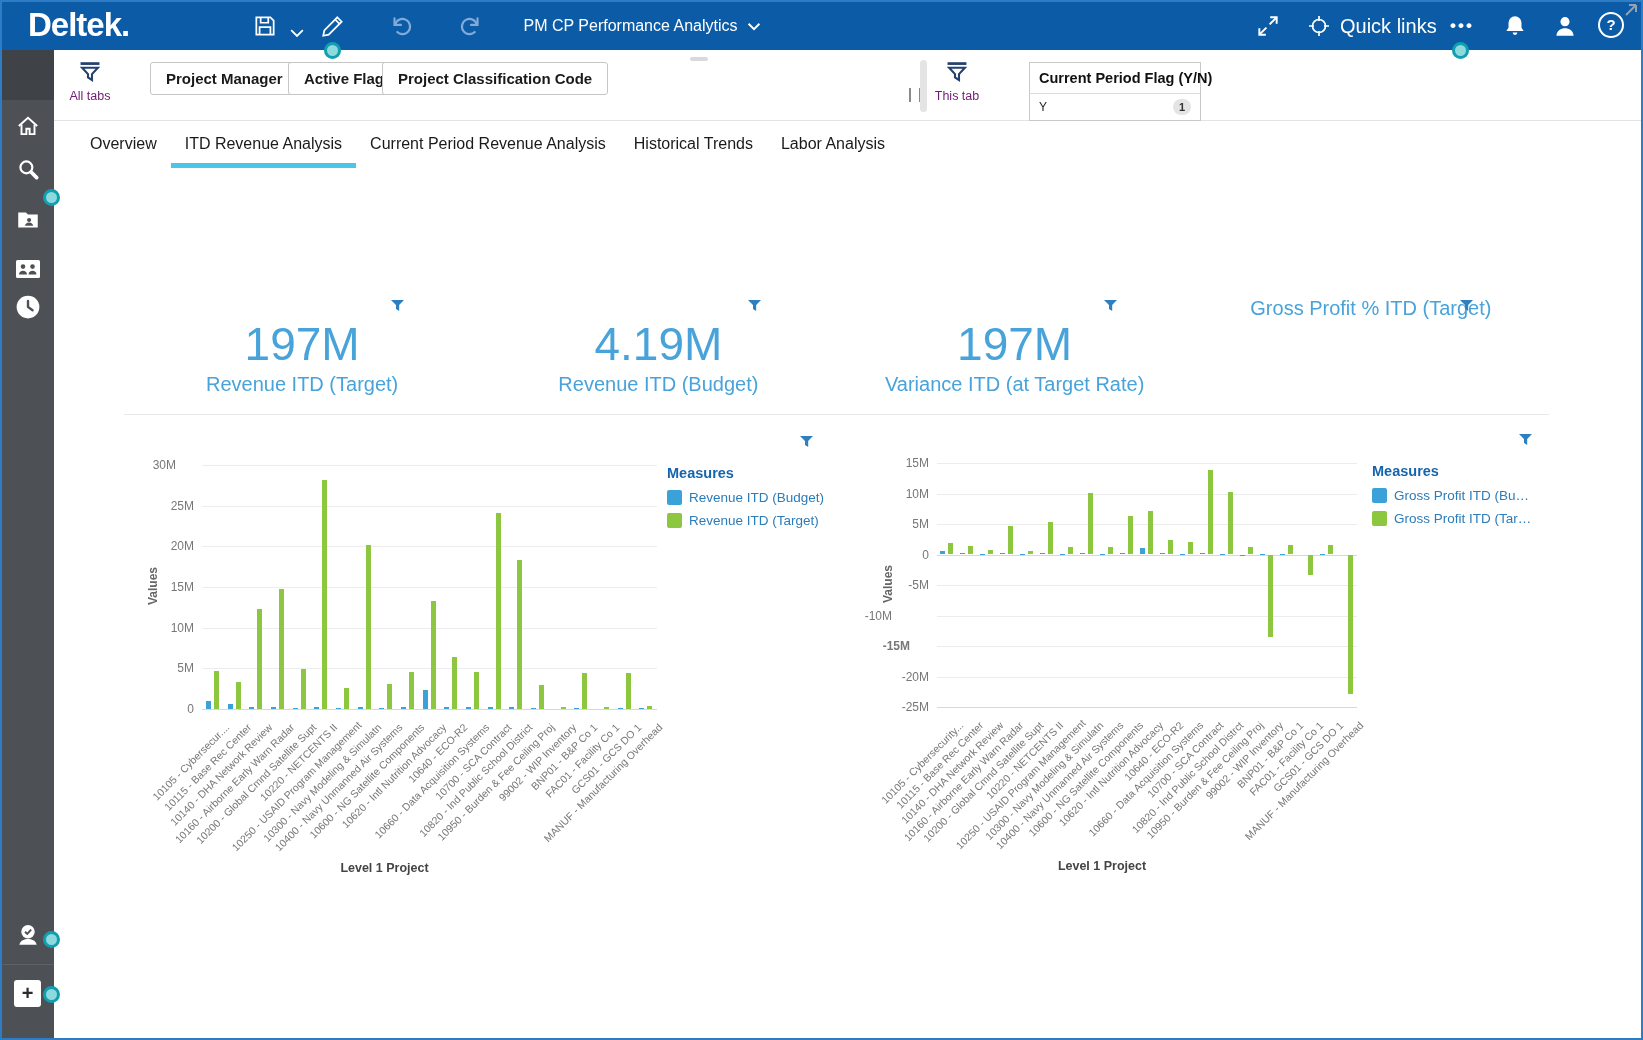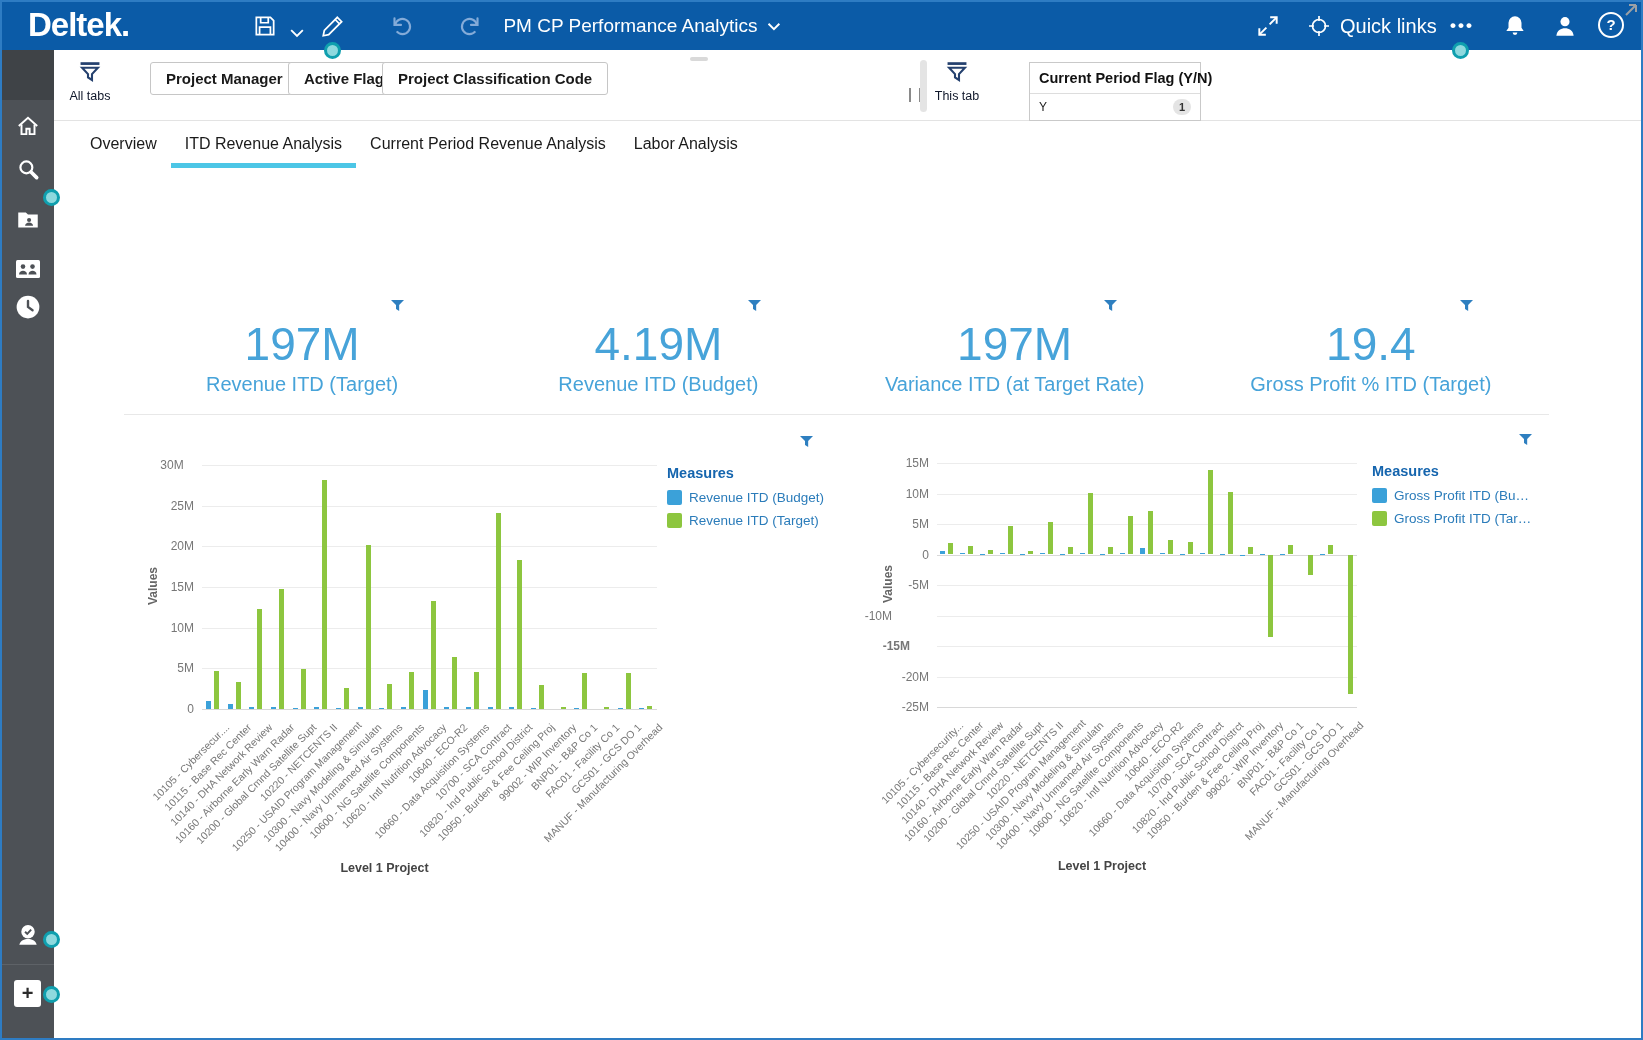--- a/index.html
+++ b/index.html
@@ -6,21 +6,21 @@
   .app{position:relative;width:1643px;height:1040px;box-sizing:border-box;border:2px solid #2e7cc3;
        background:#fff;font-family:"Liberation Sans",sans-serif;overflow:hidden;}
   
   .hdr{position:absolute;left:0;top:0;width:100%;height:48px;background:#0b5ba7;}
   .hdr *{color:#fff;}
   .logo{position:absolute;left:26px;top:4px;font-size:33px;font-weight:bold;letter-spacing:-1px;}
   .hicon{position:absolute;top:11px;width:26px;height:26px;}
   .hicon svg{width:100%;height:100%;}
   .title-grp{position:absolute;left:640px;top:0;height:48px;transform:translateX(-50%);
              display:flex;align-items:center;gap:10px;}
-  .title-grp .t{font-size:19px;}
+  .title-grp .t{font-size:16px;}
   .qlinks{position:absolute;left:1305px;top:0;height:48px;display:flex;align-items:center;gap:9px;}
   .qlinks .t{font-size:20px;}
   .dots3{position:absolute;left:1448px;top:14px;font-size:17px;letter-spacing:2px;font-weight:bold;}
   .help-c{position:absolute;left:1596px;top:10px;width:26px;height:26px;border:2.5px solid #fff;
           border-radius:50%;box-sizing:border-box;text-align:center;line-height:21px;font-size:15px;font-weight:bold;}
   .corner-arrow{position:absolute;right:2px;top:0;width:16px;height:16px;}
   
   .sbar{position:absolute;left:0;top:48px;width:52px;height:992px;background:#4d5156;}
   .sbar .home-sec{position:absolute;left:0;top:0;width:100%;height:50px;background:#3f4347;}
   .sicon{position:absolute;left:13px;width:26px;height:26px;}
@@ -29,21 +29,21 @@
   .plusbtn{position:absolute;left:12px;top:930px;width:27px;height:27px;background:#fff;border-radius:3px;
            color:#2c2c2c;font-size:20px;font-weight:bold;text-align:center;line-height:26px;}
   
   .tdot{position:absolute;width:17px;height:17px;border-radius:50%;background:#8ed9de;
         border:3px solid #0f9fae;box-sizing:border-box;z-index:50;}
   
   .main{position:absolute;left:52px;top:48px;width:1591px;height:992px;background:#fff;}
   .frow{position:absolute;left:0;top:0;width:100%;height:70px;border-bottom:1px solid #e3e3e3;}
   .ftabs-ic{position:absolute;top:12px;text-align:center;width:56px;}
   .ftabs-ic svg{width:24px;height:21px;}
-  .ftabs-ic .lbl{font-size:12.5px;color:#0f172a;margin-top:2px;}
+  .ftabs-ic .lbl{font-size:12.5px;color:#701a75;margin-top:2px;}
   .fbtn{position:absolute;top:12px;height:33px;border:1px solid #c6c6c6;border-radius:3px;background:#fff;
         font-family:"Liberation Sans",sans-serif;font-size:15px;font-weight:bold;color:#1a1a1a;padding:0 15px;}
   .scroll-dash{position:absolute;left:636px;top:7px;width:18px;height:4px;background:#d9d9d9;border-radius:2px;}
   .splitter{position:absolute;left:866px;top:10px;width:7px;height:52px;background:#e4e4e4;border-radius:4px;}
   .split-h{position:absolute;left:855px;top:38px;width:8px;height:14px;
            border-left:2px solid #8a8a8a;border-right:2px solid #8a8a8a;}
   .fcard{position:absolute;left:975px;top:12px;width:170px;border:1px solid #c9c9c9;background:#fff;}
   .fcard .ttl{font-size:14.5px;font-weight:bold;color:#111;padding:7px 9px;border-bottom:1px solid #ddd;white-space:nowrap;}
   .fcard .row{display:flex;justify-content:space-between;align-items:center;padding:5px 9px;}
   .fcard .val{font-size:12px;color:#222;}
@@ -244,20 +244,21 @@
           <span class="val">Y</span>
           <span class="badge">1</span>
         </div>
       </div>
     </div>
 
     <div class="trow">
       <div class="tab">Overview</div>
       <div class="tab active">ITD Revenue Analysis</div>
       <div class="tab">Current Period Revenue Analysis</div>
+      <div class="tab">Historical Trends</div>
       <div class="tab">Labor Analysis</div>
     </div>
 
 
     <div class="kpis">
       <div class="kpi">
         <svg class="fun" viewBox="0 0 16 14">
             <path d="M1 1h14l-5.2 5.5V13l-3.4-2.2V6.5z" fill="#2e7fc0"></path>
           </svg>
         <div class="num">197M</div>
@@ -274,41 +275,40 @@
         <svg class="fun" viewBox="0 0 16 14">
             <path d="M1 1h14l-5.2 5.5V13l-3.4-2.2V6.5z" fill="#2e7fc0"></path>
           </svg>
         <div class="num">197M</div>
         <div class="lab">Variance ITD (at Target Rate)</div>
       </div>
       <div class="kpi">
         <svg class="fun" viewBox="0 0 16 14">
             <path d="M1 1h14l-5.2 5.5V13l-3.4-2.2V6.5z" fill="#2e7fc0"></path>
           </svg>
-        <div class="num">19.4</div>
         <div class="lab">Gross Profit % ITD (Target)</div>
       </div>
     </div>
     <div class="kdiv"></div>
 
     <div id="charts">
         <div class="gline zero" style="left: 148px; top: 659px; width: 455px;"></div>
         <div class="ytick" style="left: 96px; top: 652px;">0</div>
         <div class="gline" style="left: 148px; top: 618.333px; width: 455px;"></div>
         <div class="ytick" style="left: 96px; top: 611.333px;">5M</div>
         <div class="gline" style="left: 148px; top: 577.667px; width: 455px;"></div>
         <div class="ytick" style="left: 96px; top: 570.667px;">10M</div>
         <div class="gline" style="left: 148px; top: 537px; width: 455px;"></div>
         <div class="ytick" style="left: 96px; top: 530px;">15M</div>
         <div class="gline" style="left: 148px; top: 496.333px; width: 455px;"></div>
         <div class="ytick" style="left: 96px; top: 489.333px;">20M</div>
         <div class="gline" style="left: 148px; top: 455.667px; width: 455px;"></div>
         <div class="ytick" style="left: 96px; top: 448.667px;">25M</div>
         <div class="gline" style="left: 148px; top: 415px; width: 455px;"></div>
-        <div class="ytick" style="left: 96px; top: 408px; text-align: center;">30M</div>
+        <div class="ytick" style="left: 78px; top: 408px;">30M</div>
         <div class="bar" style="left: 151.833px; top: 650.867px; height: 8.13333px; background: rgb(59, 161, 217);"></div>
         <div class="bar" style="left: 159.833px; top: 620.773px; height: 38.2267px; background: rgb(141, 198, 63);"></div>
         <div class="xlab" style="left: -6.16667px; top: 671px;">10105 - Cybersecur....</div>
         <div class="bar" style="left: 173.5px; top: 654.12px; height: 4.88px; background: rgb(59, 161, 217);"></div>
         <div class="bar" style="left: 181.5px; top: 632.16px; height: 26.84px; background: rgb(141, 198, 63);"></div>
         <div class="xlab" style="left: 15.5px; top: 671px;">10115 - Base Rec Center</div>
         <div class="bar" style="left: 195.167px; top: 657.373px; height: 1.62667px; background: rgb(59, 161, 217);"></div>
         <div class="bar" style="left: 203.167px; top: 558.96px; height: 100.04px; background: rgb(141, 198, 63);"></div>
         <div class="xlab" style="left: 37.1667px; top: 671px;">10140 - DHA Network Review</div>
         <div class="bar" style="left: 216.833px; top: 657.373px; height: 1.62667px; background: rgb(59, 161, 217);"></div>

